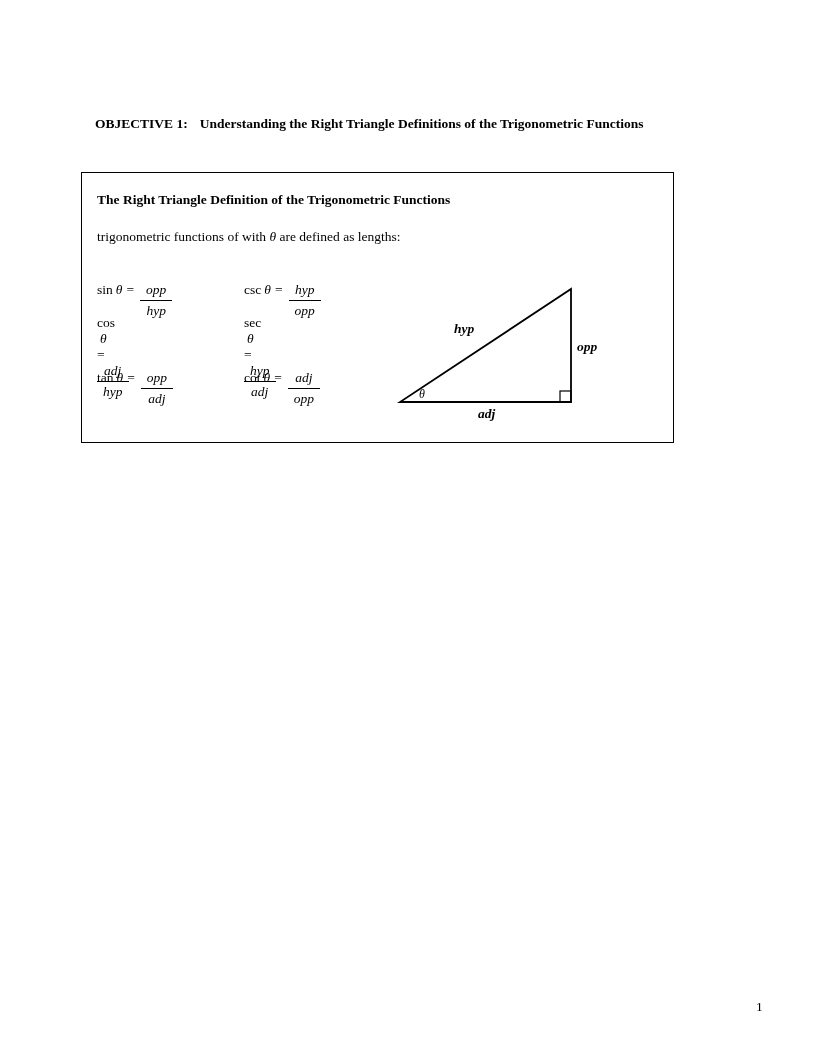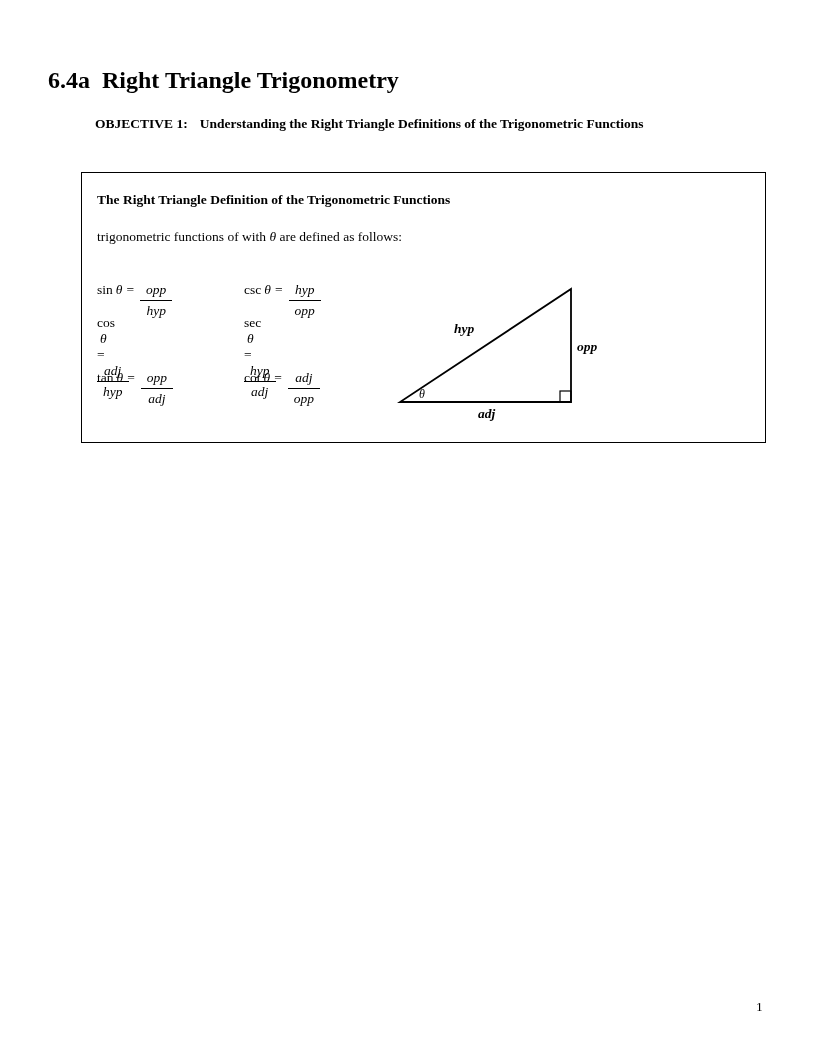--- a/index.html
+++ b/index.html
@@ -16,21 +16,21 @@
     font-size: 24px; font-weight: bold; white-space: pre;
   }
   .objective {
     position: absolute; left: 47px; top: 116px;
     font-size: 13.5px; font-weight: bold;
   }
   .obj-label { margin-right: 12px; margin-left: 48px; }
 
   .defbox {
     position: absolute; left: 81px; top: 172px;
-    width: 685px; height: 271px;
+    width: 593px; height: 271px;
     border: 1px solid #000;
   }
   .box-heading {
     position: absolute; left: 15px; top: 19px;
     font-size: 13.5px; font-weight: bold;
   }
   .intro {
     position: absolute; left: 15px; top: 55px;
     width: 565px; font-size: 13.5px; line-height: 18px;
   }
@@ -59,32 +59,31 @@
     font-size: 12px; font-style: italic; fill: #000;
   }
 
   .pagenum { position: absolute; left: 756px; top: 999px; font-size: 13.5px; }
 </style>
 </head>
 <body>
 
 <div class="page">
 
-  <h1 class="title">6.4a  Right Triangle Trigonometry</h1>
 
   <div class="objective">
     <span class="obj-label">OBJECTIVE 1:</span><span>Understanding the Right Triangle Definitions of the Trigonometric Functions</span>
   </div>
 
   <div class="defbox">
 
     <div class="box-heading">The Right Triangle Definition of the Trigonometric Functions</div>
 
     <div class="intro">
-      <div><span>trigonometric functions of with </span><span class="it">θ</span><span> are defined as follows:</span></div>
+      <div><span>trigonometric functions of with </span><span class="it">θ</span><span> are defined as lengths:</span></div>
     </div>
 
     <div class="def c1 r1">
       <span>sin</span>
       <span class="theta">θ</span>
       <span class="eq">=</span>
       <span class="frac">
         <span class="num">opp</span>
         <span class="den">hyp</span>
       </span>

